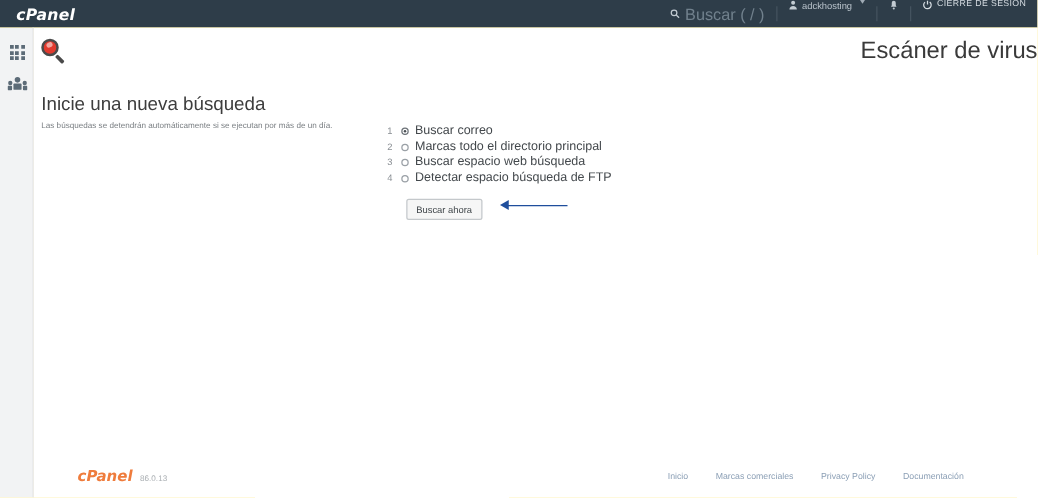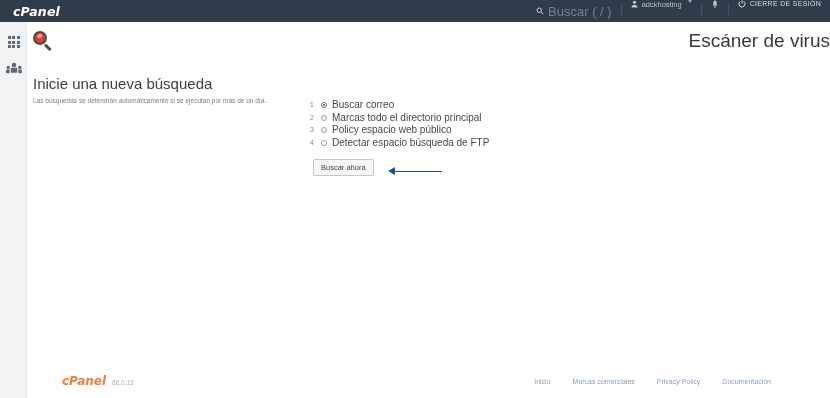--- a/index.html
+++ b/index.html
@@ -96,21 +96,21 @@
     border: 1px solid #9aa0a6; border-radius: 50%; background: #fff;
     flex: 0 0 auto; position: relative;
   }
   .radio.on { border-color: #6b7177; }
   .radio.on::after {
     content: ""; position: absolute; top: 1px; left: 1px;
     width: 2px; height: 2px; border-radius: 50%; background: #4a4f54;
   }
   .opt-label { font-size: 10px; color: #43484c; line-height: 9px; }
 
-  .btn-row { display: flex; align-items: flex-end; margin: 9px 0 0 11px; }
+  .btn-row { display: flex; align-items: flex-start; margin: 9px 0 0 23px; }
   .scan-btn {
     font-family: "Liberation Sans", sans-serif;
     font-size: 7.5px; color: #3f4549;
     background: #f6f6f6;
     border: 1px solid #c4c8cb; border-radius: 2px;
     padding: 3px 7px; cursor: pointer;
   }
   .arrow-annot { position: relative; margin-left: 14px; width: 54px; height: 10px; }
   .arrow-annot .shaft {
     position: absolute; top: 4.5px; left: 6px; width: 48px; height: 1.5px; background: #1f4e9c;
@@ -246,21 +246,21 @@
 
       <div class="opt-row">
         <span class="opt-num">2</span>
         <span class="radio"></span>
         <span class="opt-label">Marcas todo el directorio principal</span>
       </div>
 
       <div class="opt-row">
         <span class="opt-num">3</span>
         <span class="radio"></span>
-        <span class="opt-label">Policy espacio web público</span>
+        <span class="opt-label">Buscar espacio web búsqueda</span>
       </div>
 
       <div class="opt-row">
         <span class="opt-num">4</span>
         <span class="radio"></span>
         <span class="opt-label">Detectar espacio búsqueda de FTP</span>
       </div>
 
       <div class="btn-row">
         <button class="scan-btn">Buscar ahora</button>

